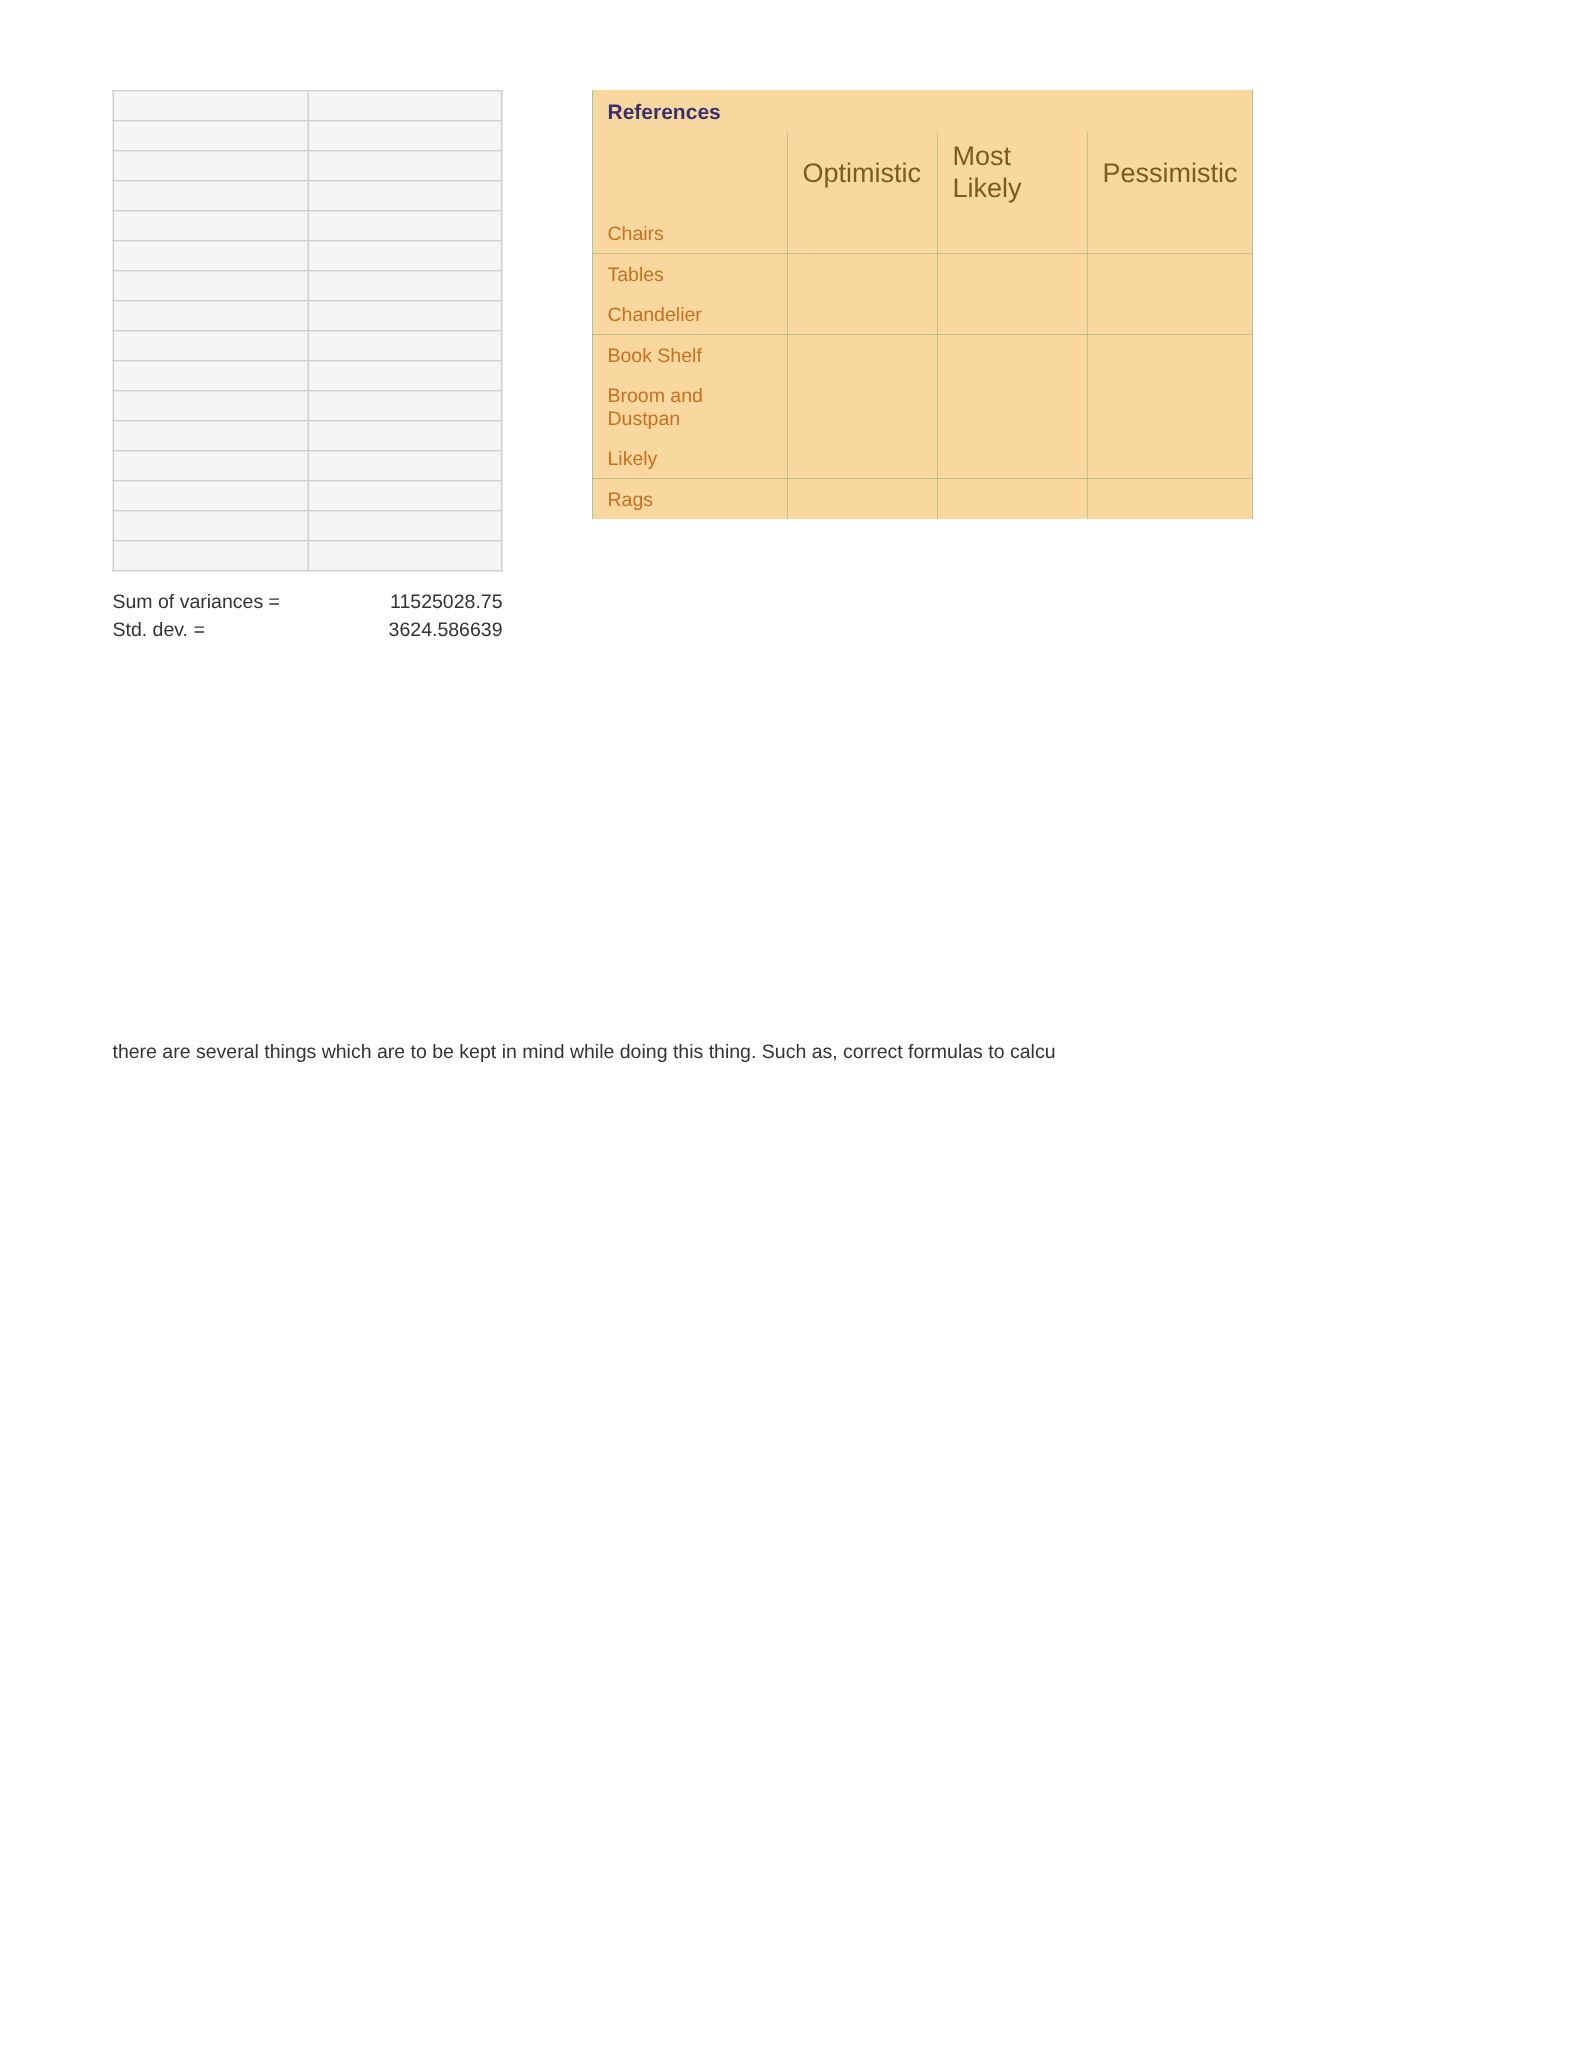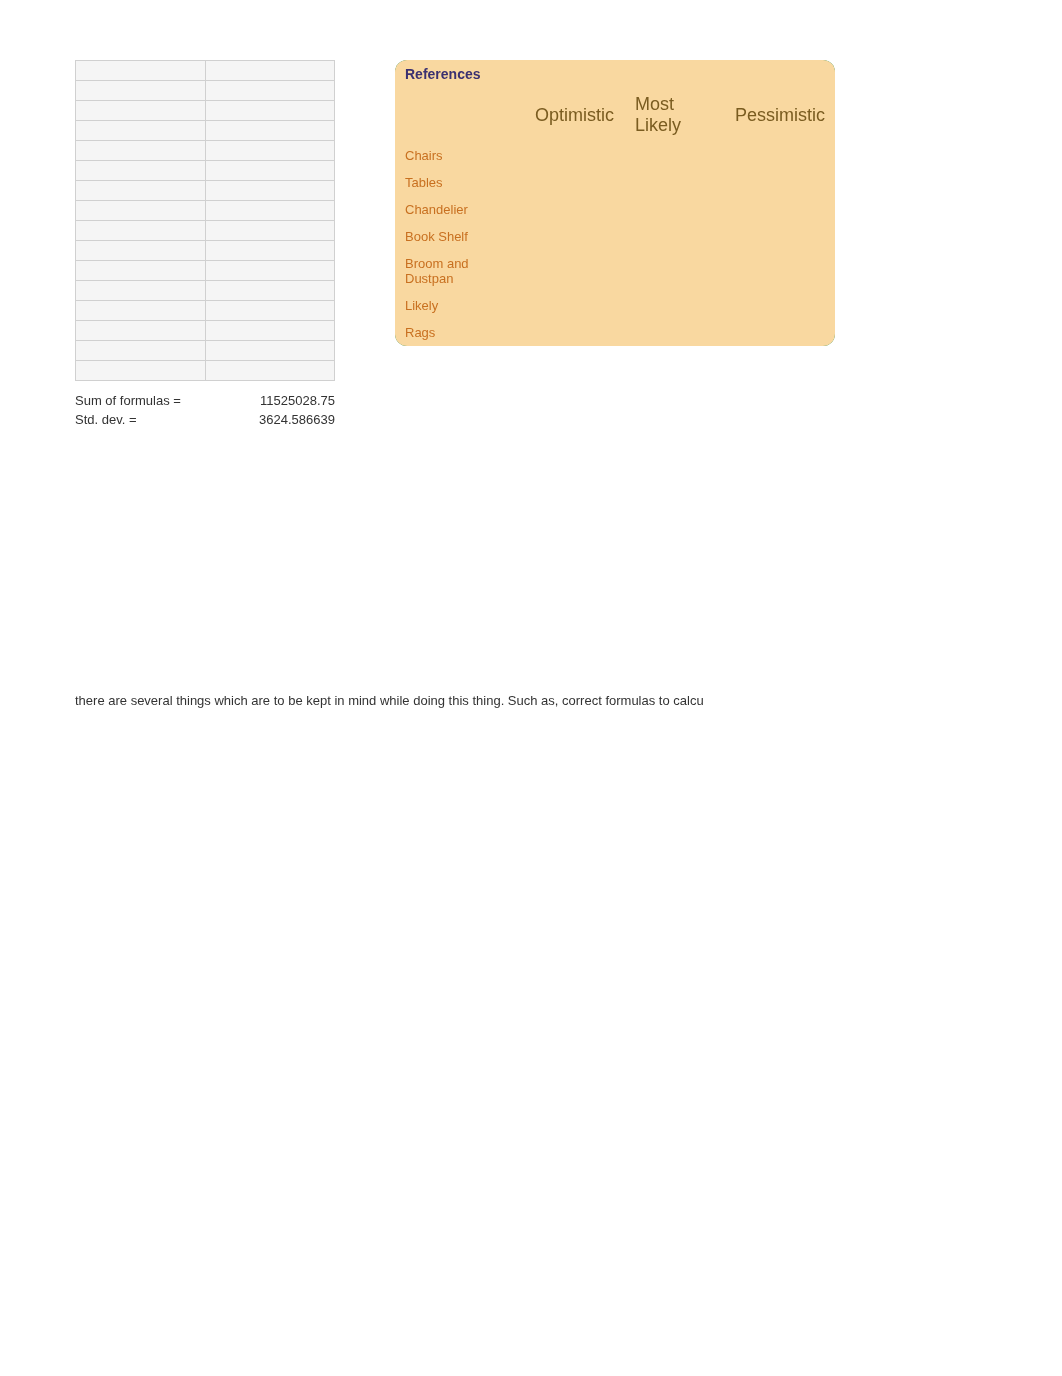--- a/index.html
+++ b/index.html
@@ -76,21 +76,21 @@
     
     .references-container {
       flex: 1;
       max-width: 440px;
     }
 
     .references-table {
       width: 100%;
       border-collapse: collapse;
       background: #15803d;
-      border-radius: 12px;
+      border-radius: 0;
       overflow: hidden;
     }
 
     .references-table th,
     .references-table td {
       padding: 6px 10px;
       text-align: left;
       background: #f9d8a0;
     }
 
@@ -196,21 +196,21 @@
               <td></td>
             </tr>
             <tr>
               <td></td>
               <td></td>
             </tr>
           </tbody>
       </table>
       <div class="stats-section">
         <div class="stats-row">
-          <span class="stats-label">Sum of formulas =</span>
+          <span class="stats-label">Sum of variances =</span>
           <span class="stats-value">11525028.75</span>
         </div>
         <div class="stats-row">
           <span class="stats-label">Std. dev. =</span>
           <span class="stats-value">3624.586639</span>
         </div>
       </div>
     </div>
 
     <div class="references-container">

